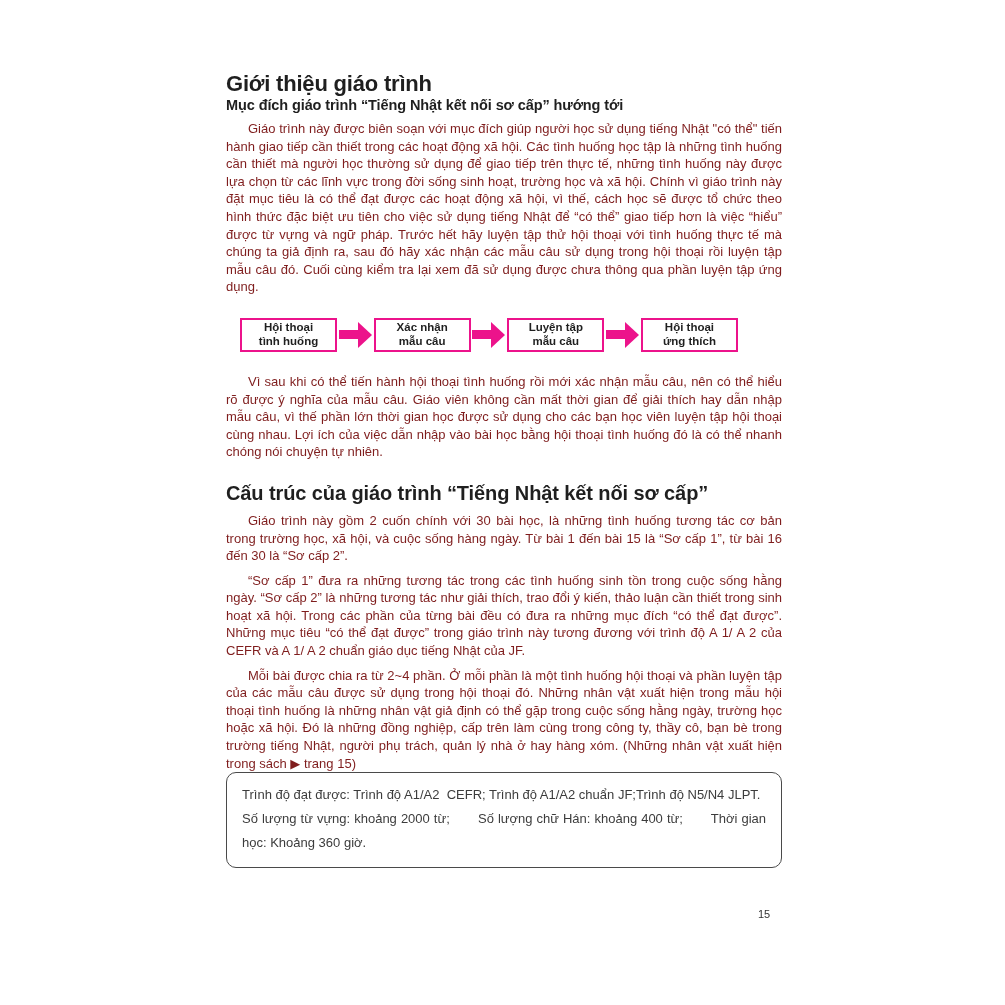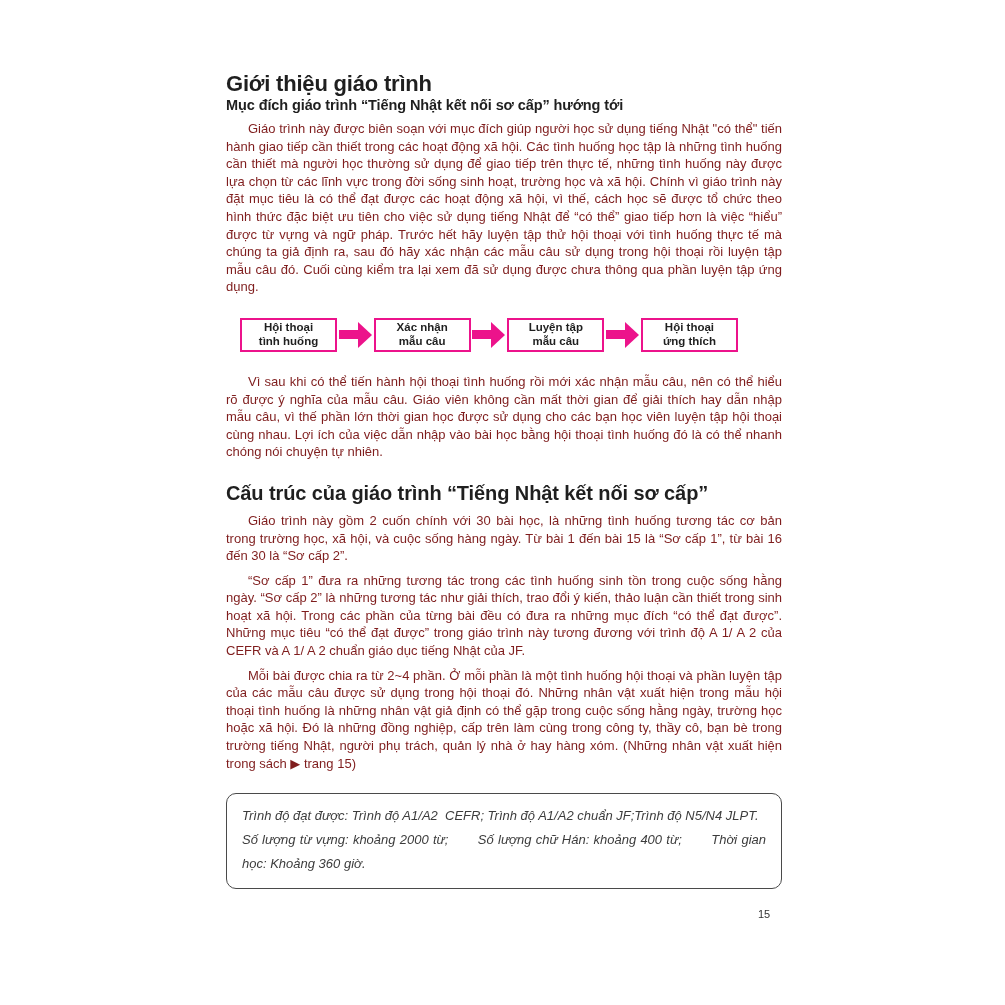--- a/index.html
+++ b/index.html
@@ -77,28 +77,26 @@
   }
   .flow-arrow .head {
     width: 0; height: 0;
     border-left: 14px solid var(--accent, #EC138B);
     border-top: 13px solid transparent;
     border-bottom: 13px solid transparent;
   }
   
   .info-box {
     box-sizing: border-box;
-    margin-top: 21px;
     border: 1.5px solid #4a4a4a;
     border-radius: 10px;
     padding: 10px 15px 12px 15px;
     font-size: 13px;
     line-height: 24px;
     color: #3c3c3c;
-    font-style: italic;
   }
   .info-box p {
     margin: 0;
     white-space: pre-wrap;
     text-align: justify;
   }
   .page-number {
     position: absolute;
     left: 758px;
     top: 908px;

